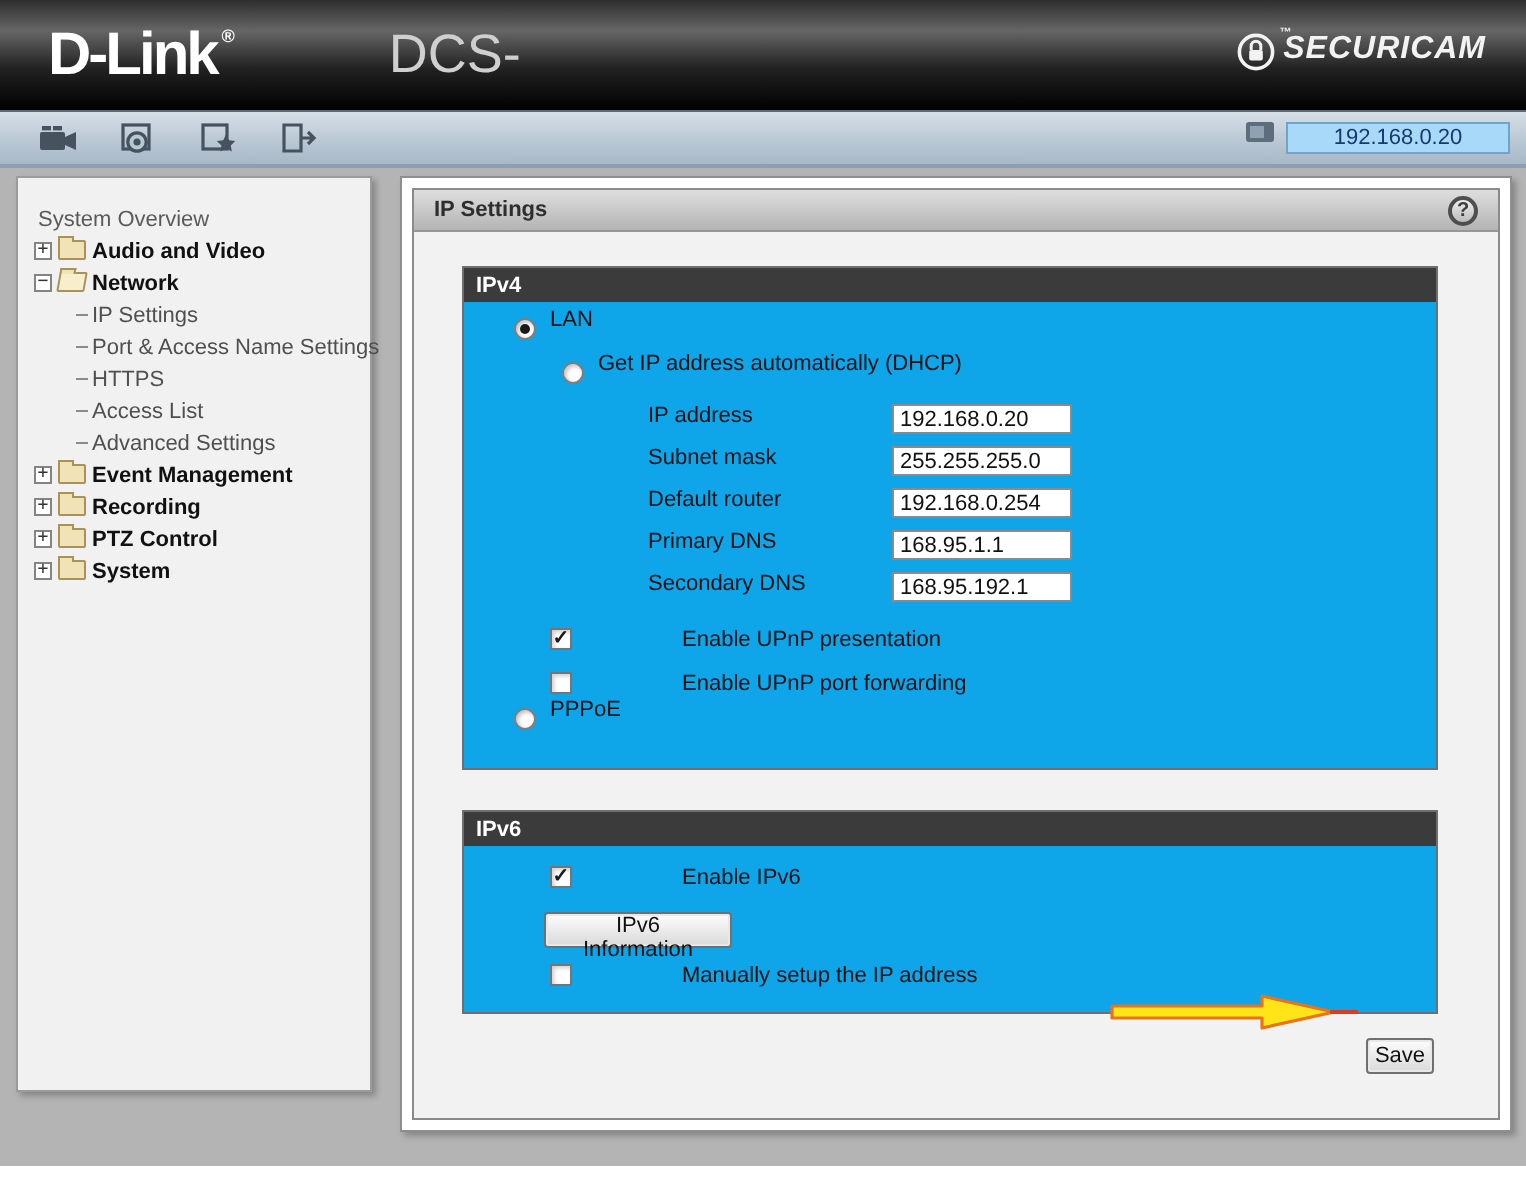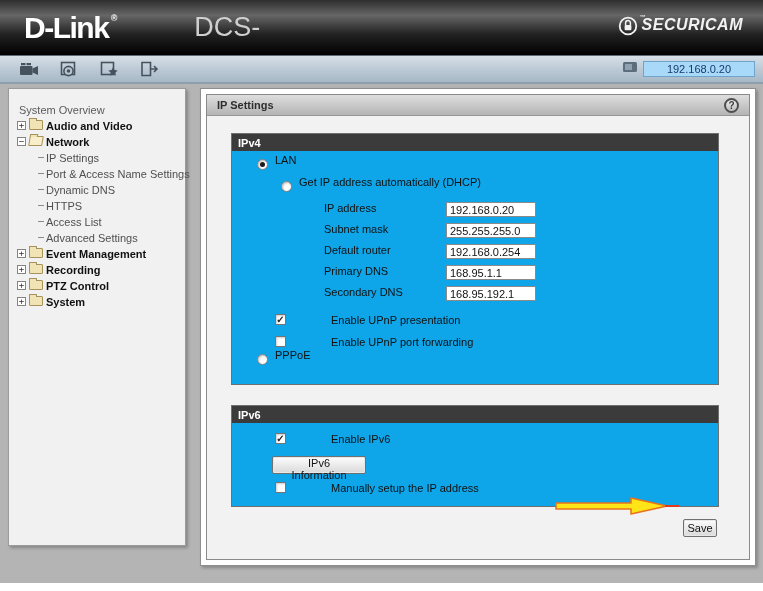--- a/index.html
+++ b/index.html
@@ -76,21 +76,21 @@
   .row { display:flex; }
   .r-lan { margin-left:15px; height:20px; }
   .r-lan .lab, .r-pppoe .lab { transform:translateY(-5px); margin-left:7px; }
   .r-l2 { margin-left:39px; height:20px; margin-top:2px; }
   .r-l2 .lab { transform:translateY(-5px); margin-left:7px; }
   .f-row { margin-left:50px; height:20px; margin-top:1px; }
   .f-row .flab { width:122px; font-size:11px; color:#111;margin-left:32px; }
   .f-row input { width:90px; height:15px; border:1px solid #8a8a8a; font-size:11px;
     font-family:"Liberation Sans",sans-serif; padding:0 3px; background:#fff; color:#111; }
   .c-row { margin-left:33px; height:14px; margin-top:8px; }
-  .c-row .lab { margin-left:6px;padding-left:39px; }
+  .c-row .lab { margin-left:16px;padding-left:39px; }
   .r-pppoe { margin-left:15px; height:20px; margin-top:4px; }
 
   .btn { height:18px; background:linear-gradient(180deg,#fdfdfd,#d9d9d9);
     border:1px solid #707070; border-radius:2px; font-size:11px; color:#111;
     font-family:"Liberation Sans",sans-serif; padding:0 10px; cursor:pointer;
     box-shadow:0 0 0 1px #e8e8e8 inset; }
   .info-btn { margin-left:30px; margin-top:9px; width:94px; }
 
   .save-row { position:absolute; right:32px; bottom:22px; display:flex; align-items:center; }
   .save-btn { width:34px; padding:0;margin-top:44px; }
@@ -176,24 +176,20 @@
     <div class="tree-item">
       <span class="tick"></span>
       <span class="lbl">IP Settings</span>
     </div>
     <div class="tree-item">
       <span class="tick"></span>
       <span class="lbl">Port &amp; Access Name Settings</span>
     </div>
     <div class="tree-item">
       <span class="tick"></span>
-      <span class="lbl">Dynamic DNS</span>
-    </div>
-    <div class="tree-item">
-      <span class="tick"></span>
       <span class="lbl">HTTPS</span>
     </div>
     <div class="tree-item">
       <span class="tick"></span>
       <span class="lbl">Access List</span>
     </div>
     <div class="tree-item">
       <span class="tick"></span>
       <span class="lbl">Advanced Settings</span>
     </div>

